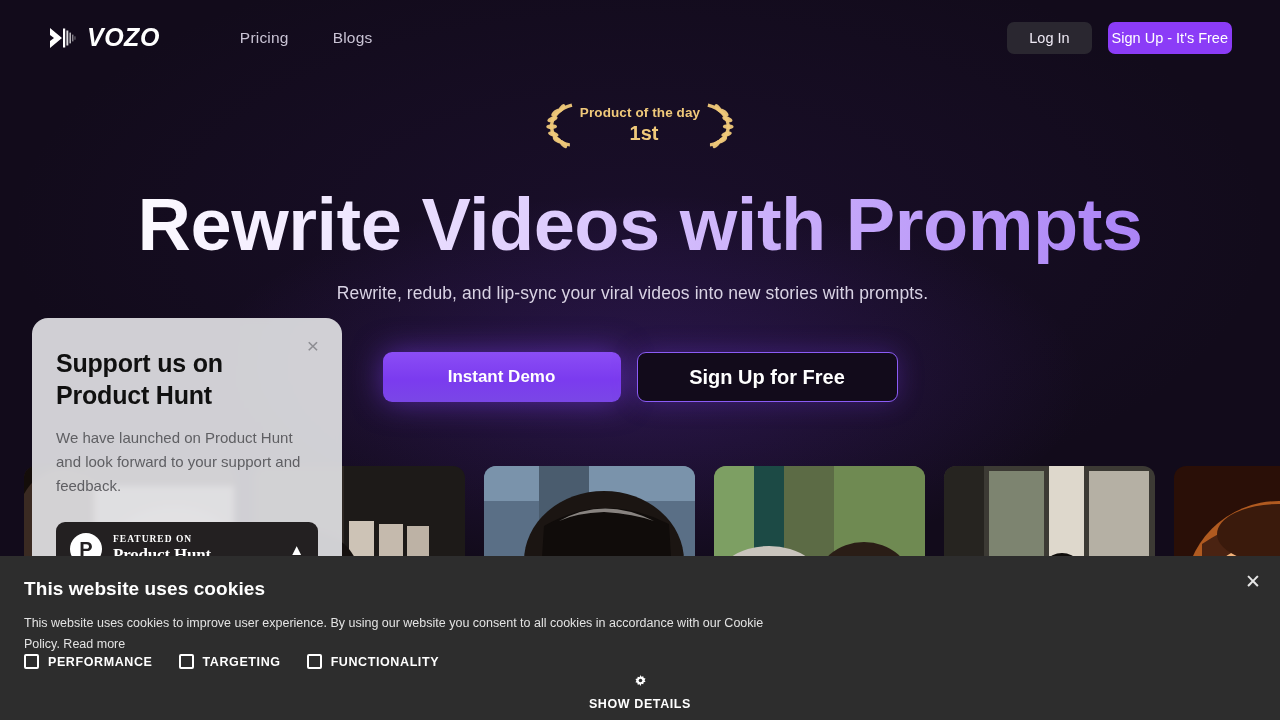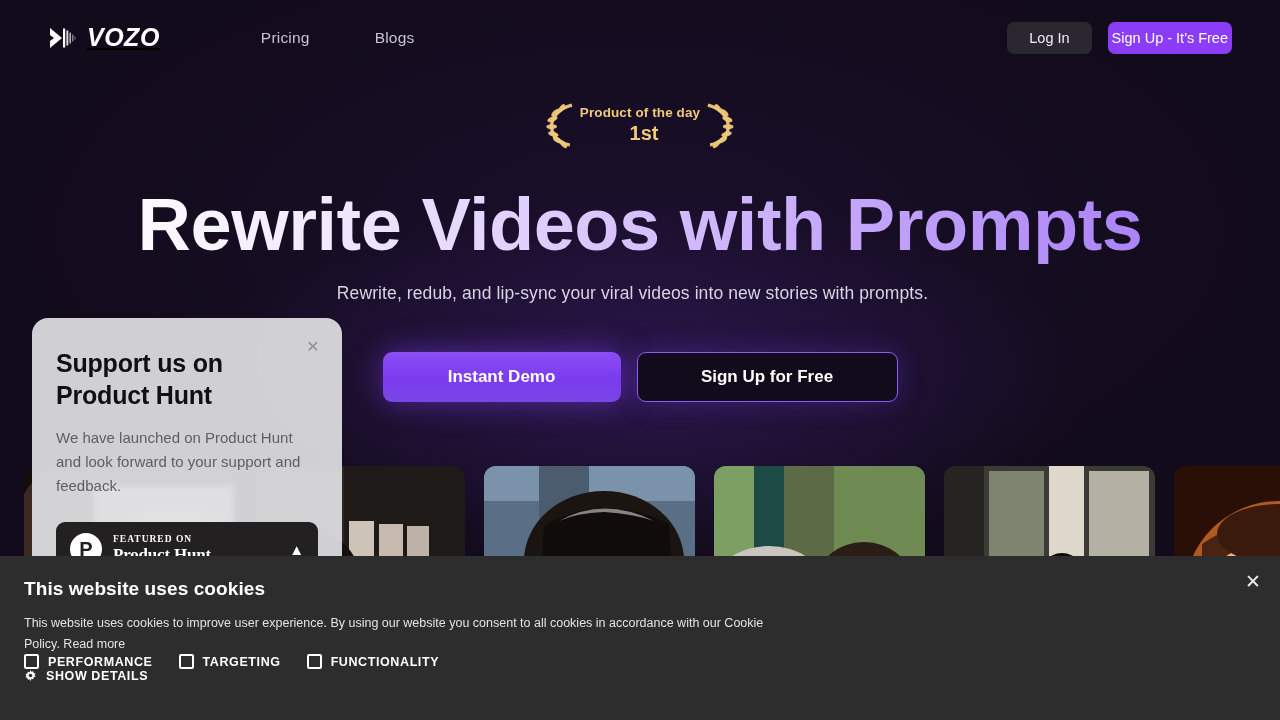--- a/index.html
+++ b/index.html
@@ -16,31 +16,30 @@
       radial-gradient(900px 420px at 640px 230px, rgba(60,30,110,0.18) 0%, rgba(18,11,27,0) 70%),
       #120b1b;
     overflow:hidden;
   }
 
   
   #header {
     position:absolute; top:0; left:0; width:1280px; height:75px;
     display:flex; align-items:center; padding:0 48px;
   }
-  #logo-wrap { display:flex; align-items:center; gap:9px;text-decoration:underline; }
+  #logo-wrap { display:flex; align-items:center; gap:9px; }
   #logo-mark { width:30px; height:30px; display:block; }
   #logo-text {
     font-size:25px; font-weight:700; font-style:italic; color:#fff;
     letter-spacing:0.5px;
   }
   #nav { display:flex; align-items:center; gap:44px; margin-left:80px; }
   .nav-link {
     font-size:15.5px; color:#c9c3d4; text-decoration:none; letter-spacing:0.2px;
     cursor:pointer;
-    margin-left:21px;
   }
   #header-actions { margin-left:auto; display:flex; align-items:center; gap:16px; }
   #login-btn {
     background:#2a2730; color:#efeaf5; border:none; border-radius:7px;
     height:32px; padding:0 22px; font-size:14.5px; cursor:pointer;
     font-family:inherit;
   }
   #signup-btn {
     background:#8b3cf7; color:#fff; border:none; border-radius:7px;
     height:32px; padding:0 4px; font-size:14.5px; cursor:pointer;
@@ -83,21 +82,21 @@
   #instant-demo-btn {
     width:238px; height:50px; border:none; border-radius:9px;
     background:linear-gradient(180deg,#8b4df5 0%,#7b3bef 55%,#7a46e6 100%);
     color:#fff; font-size:17px; font-weight:700; cursor:pointer;
     box-shadow:0 0 30px rgba(124,60,237,0.55);
     font-family:inherit;
   }
   #signup-free-btn {
     width:261px; height:50px; border-radius:9px;
     background:#120b1b; border:1.5px solid #8b5cf6;
-    color:#fff; font-size:17px; font-weight:700; cursor:pointer;
+    color:#fff; font-size:20px; font-weight:700; cursor:pointer;
     box-shadow:0 0 26px rgba(124,60,237,0.30);
     font-family:inherit;
   }
 
   
   #thumbs {
     position:absolute; top:466px; left:24px; width:1256px; height:110px;
     display:flex; gap:19px;
   }
   .thumb {
@@ -170,21 +169,21 @@
   .cookie-opt { display:flex; align-items:center; gap:9px; cursor:pointer; }
   .cb {
     width:15px; height:15px; border:2px solid #fff; background:transparent;
     border-radius:2px; flex:none;
   }
   .cookie-opt-label {
     font-size:12.5px; font-weight:700; color:#fff; letter-spacing:0.6px;
     font-family:"Liberation Sans Narrow","Liberation Sans",sans-serif;
   }
   #show-details {
-    margin-top:0; display:flex; align-items:center; gap:9px; cursor:pointer;
+    margin-top:6px; display:flex; align-items:center; gap:9px; cursor:pointer;flex-direction:column;
   }
   #show-details-label {
     font-size:12.5px; font-weight:700; color:#fff; letter-spacing:0.6px;
     font-family:"Liberation Sans Narrow","Liberation Sans",sans-serif;
   }
 </style>
 </head>
 <body>
 
 <div id="page">

